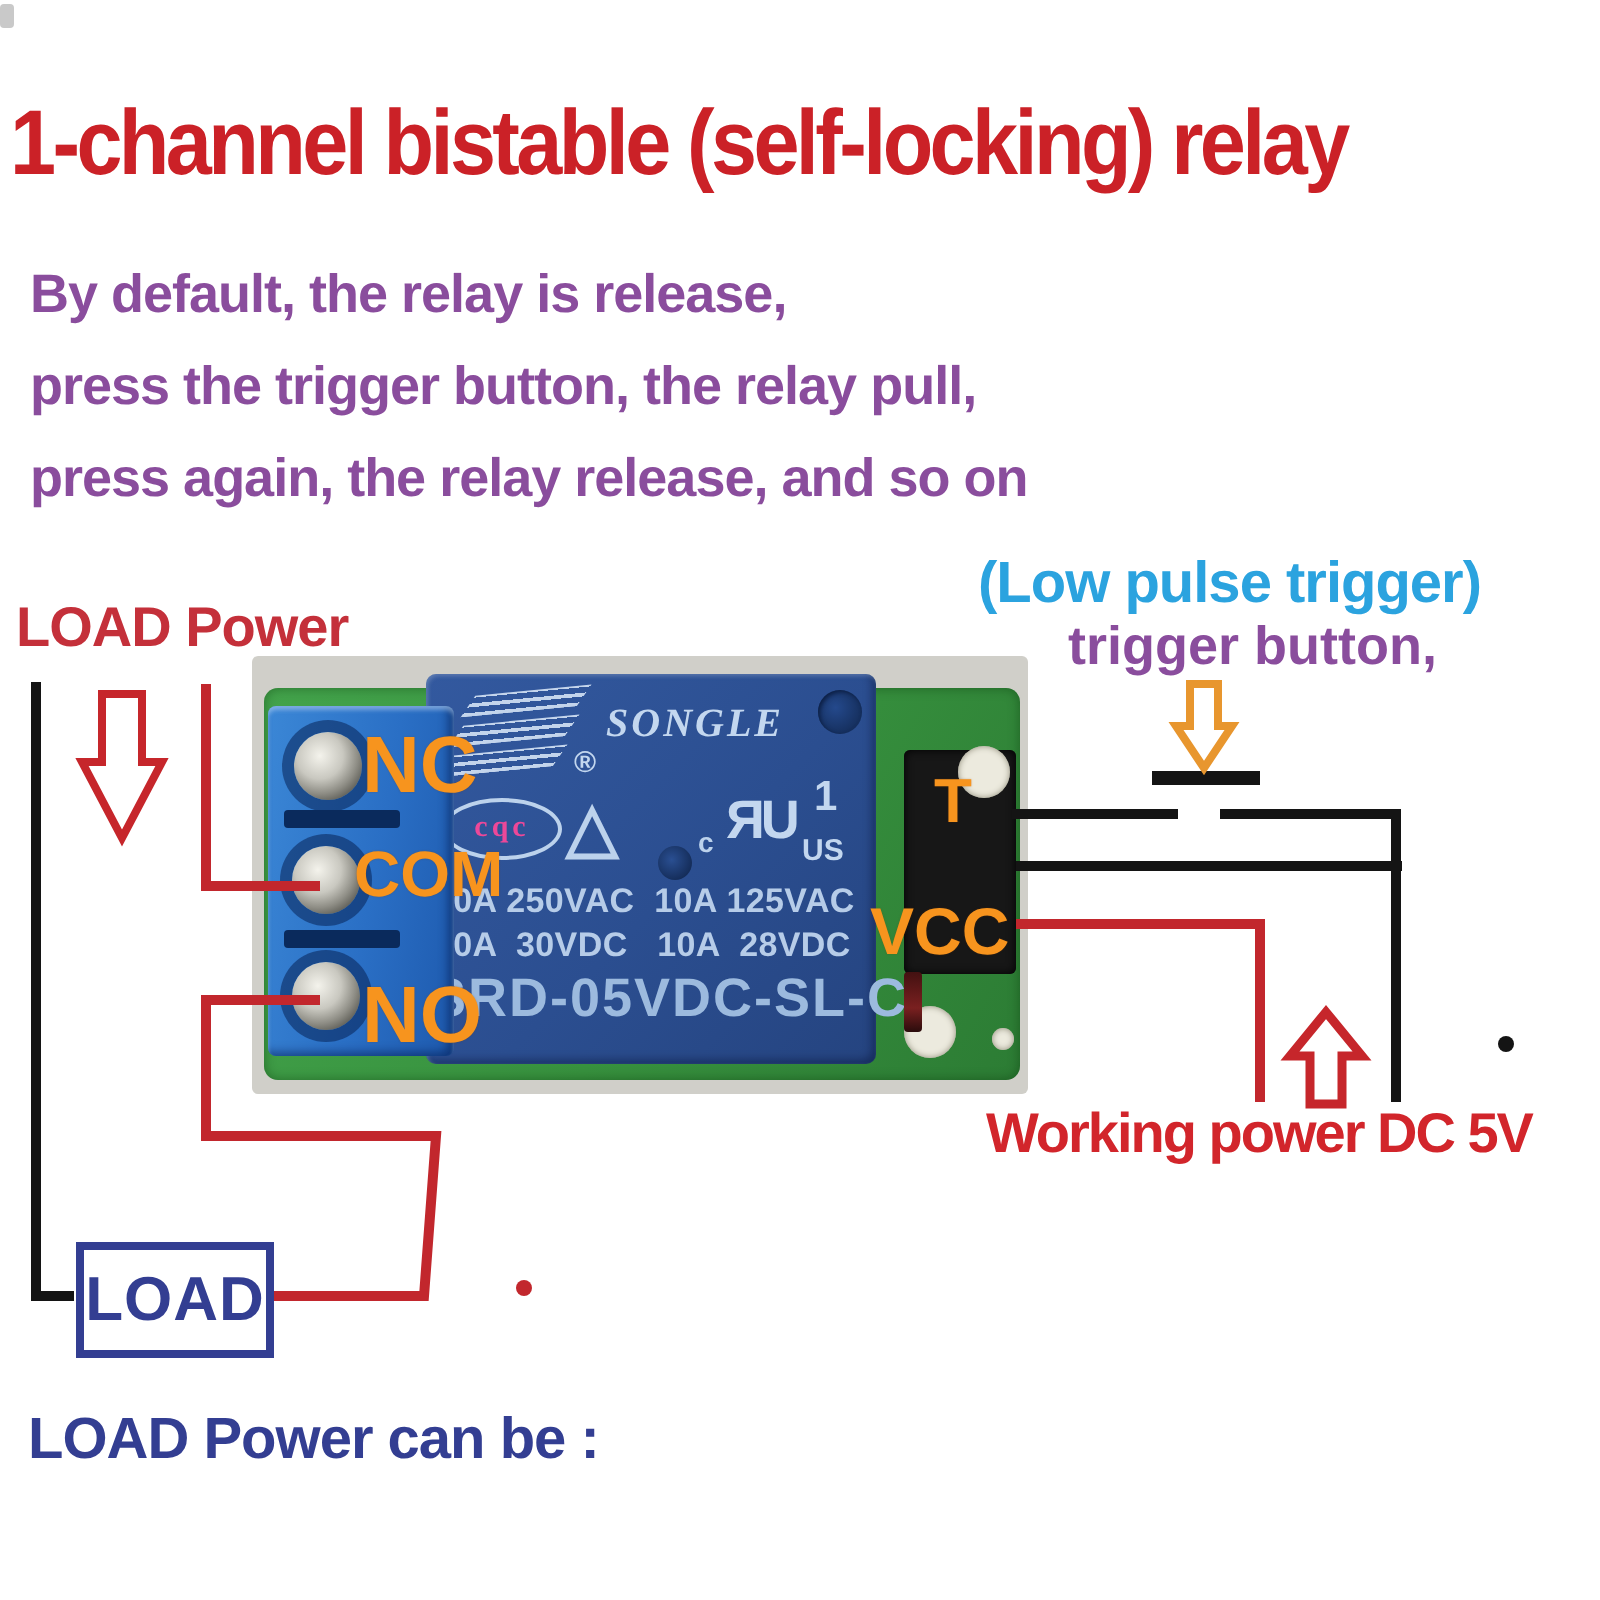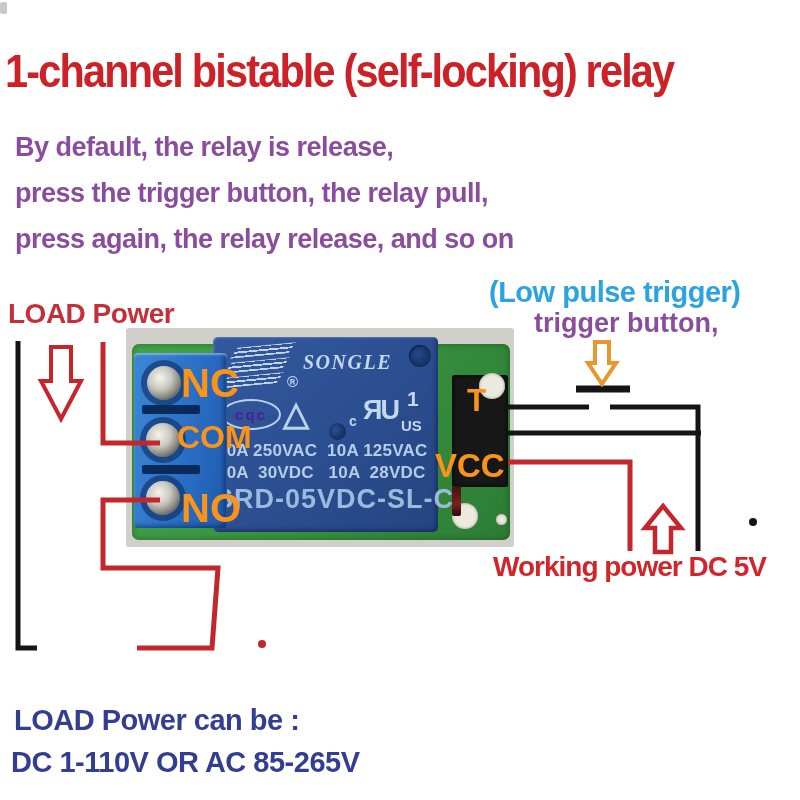--- a/index.html
+++ b/index.html
@@ -52,21 +52,21 @@
   .brand{left:303px;top:351px;font-size:20px;font-family:"Liberation Serif",serif;font-style:italic;letter-spacing:1.5px;}
   .reg{left:287px;top:373px;font-size:15px;}
   .sbar{position:absolute;width:54px;height:11px;margin:0;z-index:2;
         background:repeating-linear-gradient(0deg,rgba(203,219,240,.95) 0 2px,rgba(203,219,240,0) 2px 5px);
         transform:skewX(-38deg) rotate(-6deg);}
   .venthole{left:409px;top:345px;width:22px;height:22px;border-radius:50%;z-index:2;
             background:radial-gradient(circle at 40% 40%,#24498c,#16305f 70%);box-shadow:inset 1px 1px 2px #0c1f45;}
   .centerhole{left:329px;top:423px;width:17px;height:17px;border-radius:50%;z-index:2;
               background:radial-gradient(circle at 40% 40%,#2a4f92,#142c58 75%);}
   .cqc{left:221px;top:399px;width:56px;height:27px;border:2px solid #bcd2ec;border-radius:50%;z-index:2;
-       color:#4c1d95;font-size:15px;letter-spacing:2px;text-align:center;line-height:27px;}
+       color:#ec4899;font-size:15px;letter-spacing:2px;text-align:center;line-height:27px;font-family:Liberation Serif, serif;}
   .tri{left:283px;top:393px;font-size:34px;color:#bcd2ec;z-index:2;font-weight:700;}
   .ulc{left:349px;top:413px;font-size:14px;z-index:2;color:#bcd2ec;}
   .ulmono{left:363px;top:395px;font-size:27px;z-index:2;color:#c3d7ef;letter-spacing:-2px;}
   .ul1{left:407px;top:387px;font-size:21px;z-index:2;color:#c3d7ef;}
   .ulus{left:401px;top:417px;font-size:15px;z-index:2;color:#c3d7ef;}
   .ratings{left:217px;font-size:17px;letter-spacing:0.2px;color:#b6cce8;z-index:2;white-space:pre;}
   .model{left:215px;top:484px;font-size:27px;letter-spacing:1px;color:#9cbade;z-index:2;}
 
   
   .loadbox{left:38px;top:621px;width:99px;height:58px;border:4px solid #333e92;background:#fff;
@@ -150,16 +150,18 @@
     <polygon points="595,342 609,342 609,363 616,363 602,384 588,363 595,363" fill="#ffffff" stroke="#e8962e" stroke-width="4"></polygon>
     <polygon points="663,506 681,528 671,528 671,552 655,552 655,528 645,528" fill="#ffffff" stroke="#c6262b" stroke-width="4.5"></polygon>
   </svg>
 
   <div class="abs pin pin-nc">NC</div>
   <div class="abs pin pin-com">COM</div>
   <div class="abs pin pin-no">NO</div>
   <div class="abs pin pin-t">T</div>
   <div class="abs pin pin-vcc">VCC</div>
 
+  <div class="abs loadbox">
+    <span>LOAD</span>
+  </div>
 
   <div class="abs footer1">LOAD Power can be :</div>
-  <div class="abs footer2">DC 1-110V OR AC 85-265V</div>
 </div>
 
 </body></html>

